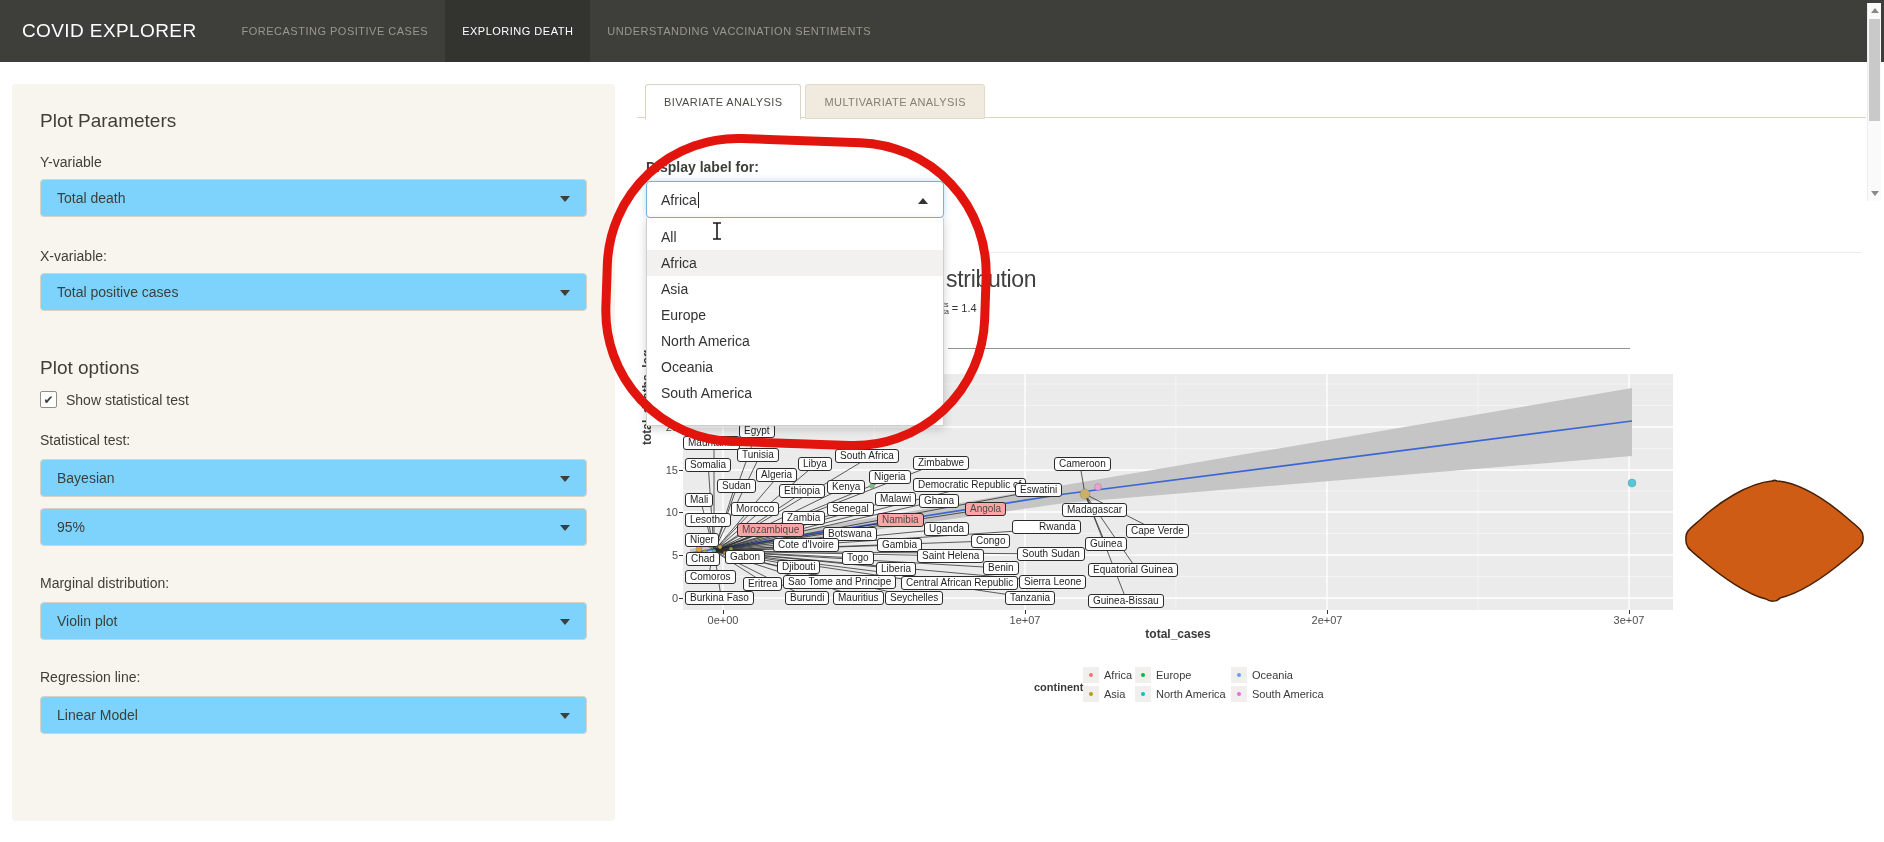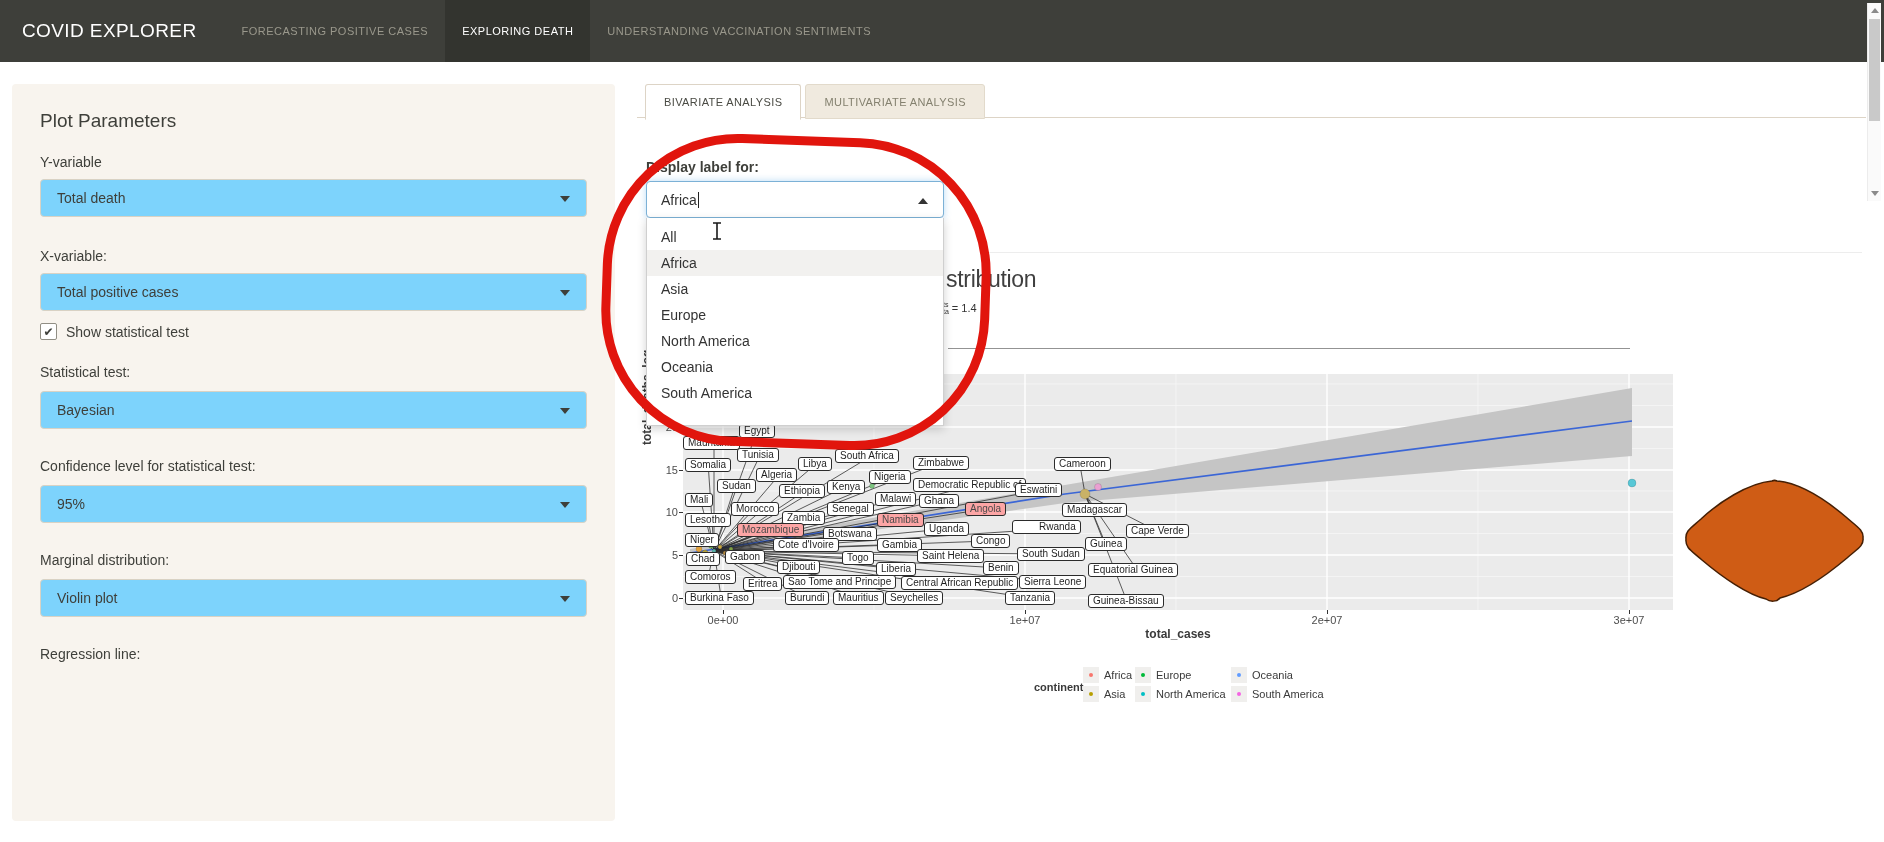--- a/index.html
+++ b/index.html
@@ -93,45 +93,49 @@
       <span>Total death</span>
       <span class="caret"></span>
     </div>
 
     <label class="ctl-label" style="margin-top:31px">X-variable:</label>
     <div class="sel" style="margin-top:9px">
       <span>Total positive cases</span>
       <span class="caret"></span>
     </div>
 
+    <h3 class="side-h" style="margin-top:46px">Plot options</h3>
 
     <div class="cb-row" style="margin-top:12px">
       <span class="cb">✔</span>
       <span class="cb-label">Show statistical test</span>
     </div>
 
     <label class="ctl-label" style="margin-top:24px">Statistical test:</label>
     <div class="sel" style="margin-top:11px">
       <span>Bayesian</span>
       <span class="caret"></span>
     </div>
 
-    <label class="ctl-label" style="margin-top:29px">Confidence level for statistical test:</label>
     <div class="sel" style="margin-top:11px">
       <span>95%</span>
       <span class="caret"></span>
     </div>
 
     <label class="ctl-label" style="margin-top:29px">Marginal distribution:</label>
     <div class="sel" style="margin-top:11px">
       <span>Violin plot</span>
       <span class="caret"></span>
     </div>
 
     <label class="ctl-label" style="margin-top:29px">Regression line:</label>
+    <div class="sel" style="margin-top:11px">
+      <span>Linear Model</span>
+      <span class="caret"></span>
+    </div>
   </div>
 
   <div class="tabline"></div>
   <div class="tabbar" id="main-tabs">
       <div class="tab active">BIVARIATE ANALYSIS</div>
       <div class="tab">MULTIVARIATE ANALYSIS</div>
     </div>
 
   <div class="ruleA"></div>
   <div class="ruleB"></div>

